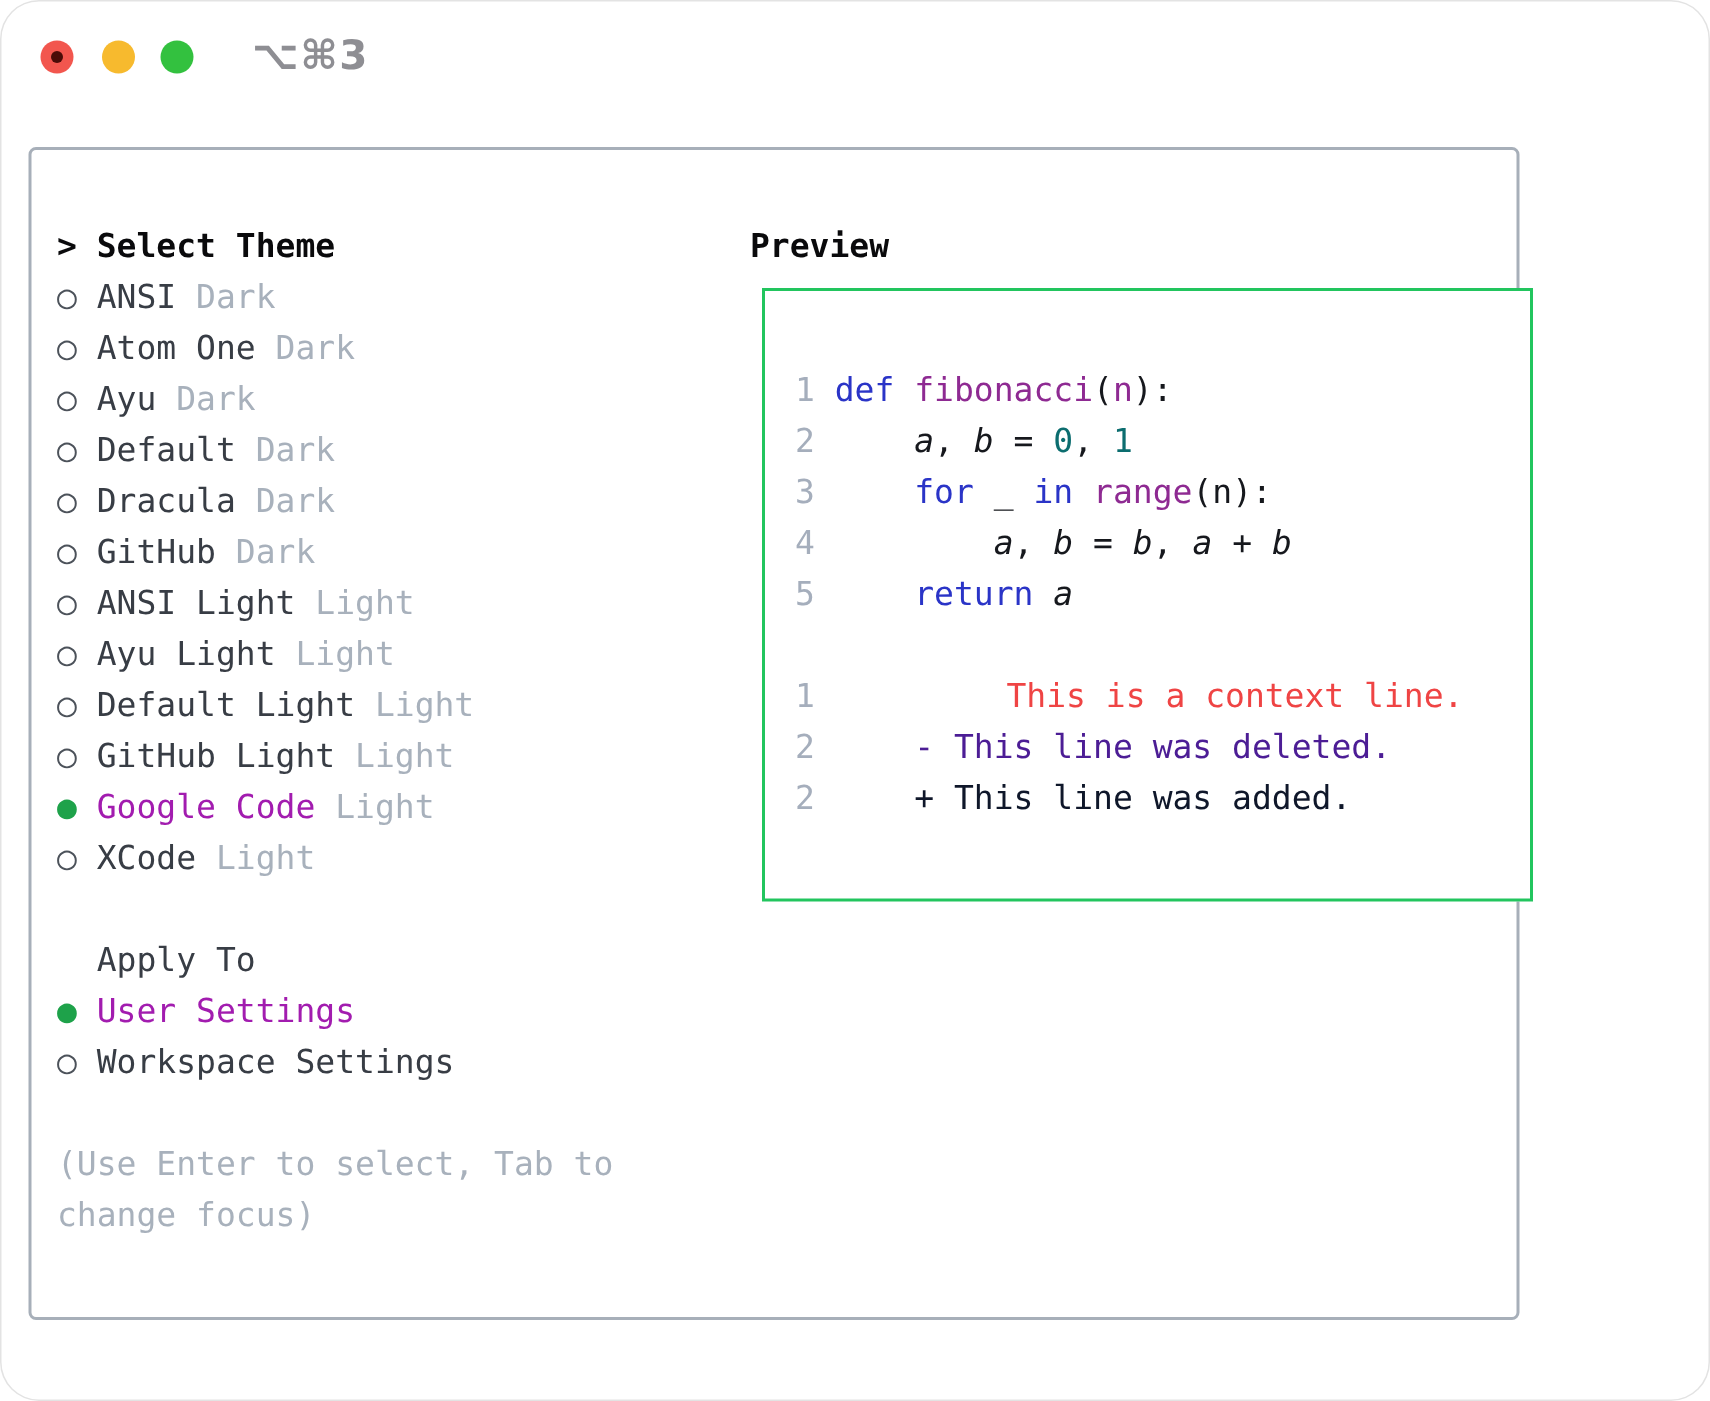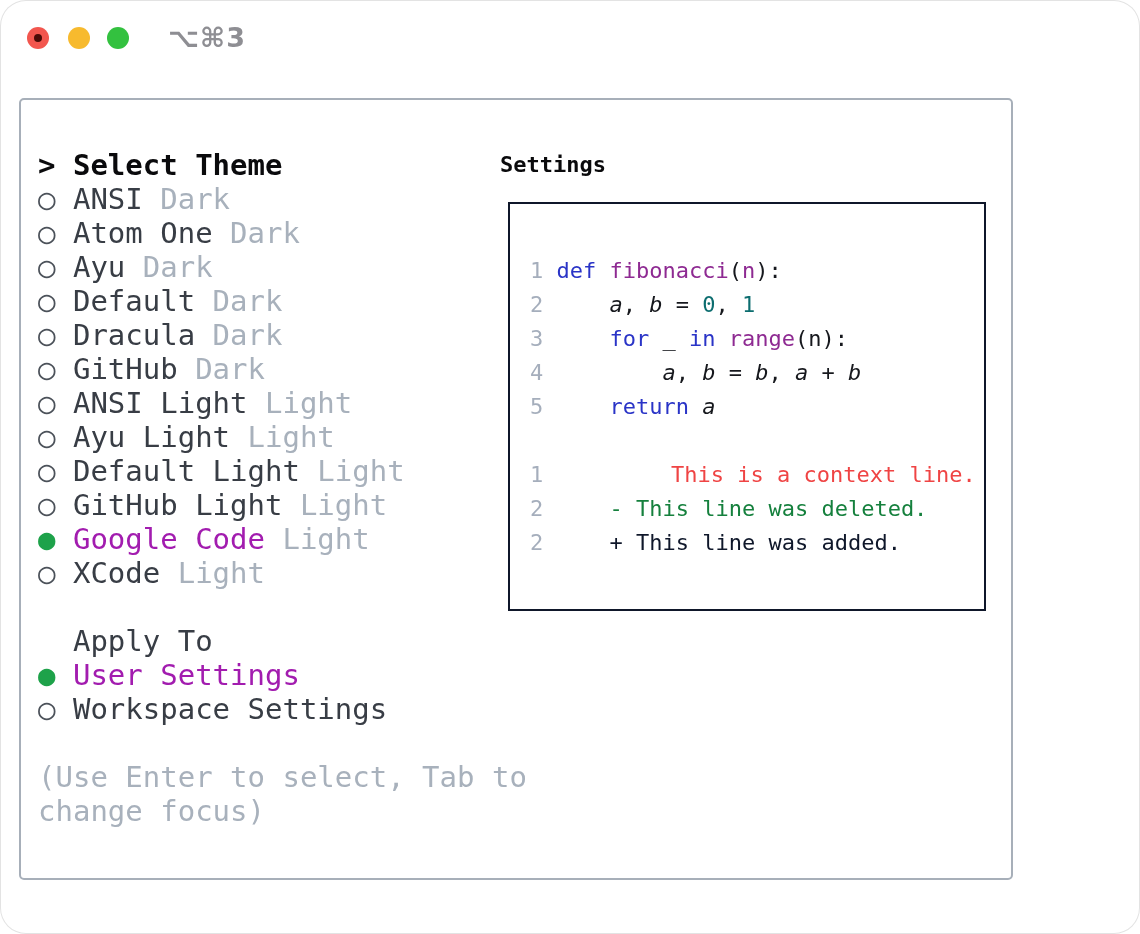--- a/index.html
+++ b/index.html
@@ -18,66 +18,66 @@
   .light.green{left:107px;background:#33c13f;}
   .win-title{position:absolute;left:168px;top:22px;font-family:"DejaVu Sans",sans-serif;
              font-size:27px;font-weight:bold;color:#8e8e93;letter-spacing:1px;}
 
   
   .main-box{position:absolute;left:19px;top:98px;width:990px;height:778px;
             border:2px solid #a7afb9;border-radius:5px;background:#ffffff;}
 
   
   .left-col{position:absolute;left:38px;top:148px;white-space:pre;
-            font-size:29px;line-height:34px;}
+            font-size:22px;line-height:34px;}
   .row{height:34px;}
   .hdr{font-weight:bold;color:#0a0a0c;}
   .marker{color:#4c525a;}
   .marker.sel{color:#1ea24a;}
   .t-label{color:#383d45;}
   .t-label.sel{color:#a21caf;margin-top:24px;}
   .tag{color:#a8b1bc;}
   .hint{color:#a8b1bc;text-align:right;}
 
   
   .preview-hdr{position:absolute;left:500px;top:148px;height:34px;line-height:34px;
                font-size:22px;font-weight:bold;color:#0a0a0c;}
-  .preview-box{position:absolute;left:508px;top:202px;width:474px;height:405px;
-               border:2px solid #0f172a;background:#ffffff;overflow:hidden;}
+  .preview-box{position:absolute;left:508px;top:192px;width:474px;height:405px;
+               border:2px solid #22c55e;background:#ffffff;overflow:hidden;padding-left:36px;}
   .code{position:absolute;left:20px;top:50px;white-space:pre;
         font-size:22px;line-height:34px;}
   .code .row{height:34px;}
   .ln{color:#a5aebc;}
   .tok-kw{color:#2a34c7;}
   .tok-fn{color:#8e2a92;}
   .tok-pm{color:#8e2a92;}
   .tok-num{color:#0c6d6f;}
   .tok-pl{color:#16181d;}
   .tok-var{color:#16181d;font-style:italic;}
   .tok-ctx{color:#ef4444;margin-left:35px;}
-  .tok-del{color:#15803d;}
+  .tok-del{color:#4c1d95;}
   .tok-add{color:#0f172a;}
 </style>
 </head>
 <body>
 
 <div class="window">
 
   <div class="titlebar">
     <div class="light red">
       <div class="dot"></div>
     </div>
     <div class="light yellow"></div>
     <div class="light green"></div>
     <div class="win-title">⌥⌘3</div>
   </div>
 
   <div class="main-box"></div>
 
   <div class="left-col" id="left-col"><div class="row"><span class="hdr">&gt; </span><span class="hdr">Select Theme</span></div><div class="row"><span class="marker">○ </span><span class="t-label">ANSI</span><span class="tag"> Dark</span></div><div class="row"><span class="marker">○ </span><span class="t-label">Atom One</span><span class="tag"> Dark</span></div><div class="row"><span class="marker">○ </span><span class="t-label">Ayu</span><span class="tag"> Dark</span></div><div class="row"><span class="marker">○ </span><span class="t-label">Default</span><span class="tag"> Dark</span></div><div class="row"><span class="marker">○ </span><span class="t-label">Dracula</span><span class="tag"> Dark</span></div><div class="row"><span class="marker">○ </span><span class="t-label">GitHub</span><span class="tag"> Dark</span></div><div class="row"><span class="marker">○ </span><span class="t-label">ANSI Light</span><span class="tag"> Light</span></div><div class="row"><span class="marker">○ </span><span class="t-label">Ayu Light</span><span class="tag"> Light</span></div><div class="row"><span class="marker">○ </span><span class="t-label">Default Light</span><span class="tag"> Light</span></div><div class="row"><span class="marker">○ </span><span class="t-label">GitHub Light</span><span class="tag"> Light</span></div><div class="row"><span class="marker sel">● </span><span class="t-label sel">Google Code</span><span class="tag"> Light</span></div><div class="row"><span class="marker">○ </span><span class="t-label">XCode</span><span class="tag"> Light</span></div><div class="row"></div><div class="row"><span>  </span><span class="t-label">Apply To</span></div><div class="row"><span class="marker sel">● </span><span class="t-label sel">User Settings</span></div><div class="row"><span class="marker">○ </span><span class="t-label">Workspace Settings</span></div><div class="row"></div><div class="row"><span class="hint">(Use Enter to select, Tab to</span></div><div class="row"><span class="hint">change focus)</span></div></div>
 
-  <div class="preview-hdr">Settings</div>
+  <div class="preview-hdr">Preview</div>
 
   <div class="preview-box">
     <div class="code" id="code"><div class="row"><span class="ln">1 </span><span class="tok-kw">def</span><span class="tok-pl"> </span><span class="tok-fn">fibonacci</span><span class="tok-pl">(</span><span class="tok-pm">n</span><span class="tok-pl">):</span></div><div class="row"><span class="ln">2 </span><span class="tok-pl">    </span><span class="tok-var">a</span><span class="tok-pl">, </span><span class="tok-var">b</span><span class="tok-pl"> = </span><span class="tok-num">0</span><span class="tok-pl">, </span><span class="tok-num">1</span></div><div class="row"><span class="ln">3 </span><span class="tok-pl">    </span><span class="tok-kw">for</span><span class="tok-pl"> _ </span><span class="tok-kw">in</span><span class="tok-pl"> </span><span class="tok-fn">range</span><span class="tok-pl">(n):</span></div><div class="row"><span class="ln">4 </span><span class="tok-pl">        </span><span class="tok-var">a</span><span class="tok-pl">, </span><span class="tok-var">b</span><span class="tok-pl"> = </span><span class="tok-var">b</span><span class="tok-pl">, </span><span class="tok-var">a</span><span class="tok-pl"> + </span><span class="tok-var">b</span></div><div class="row"><span class="ln">5 </span><span class="tok-pl">    </span><span class="tok-kw">return</span><span class="tok-pl"> </span><span class="tok-var">a</span></div><div class="row"></div><div class="row"><span class="ln">1 </span><span class="tok-pl">      </span><span class="tok-ctx">This is a context line.</span></div><div class="row"><span class="ln">2 </span><span class="tok-pl">    </span><span class="tok-del">- This line was deleted.</span></div><div class="row"><span class="ln">2 </span><span class="tok-pl">    </span><span class="tok-add">+ This line was added.</span></div></div>
   </div>
 
 </div>
 
 </body></html>

